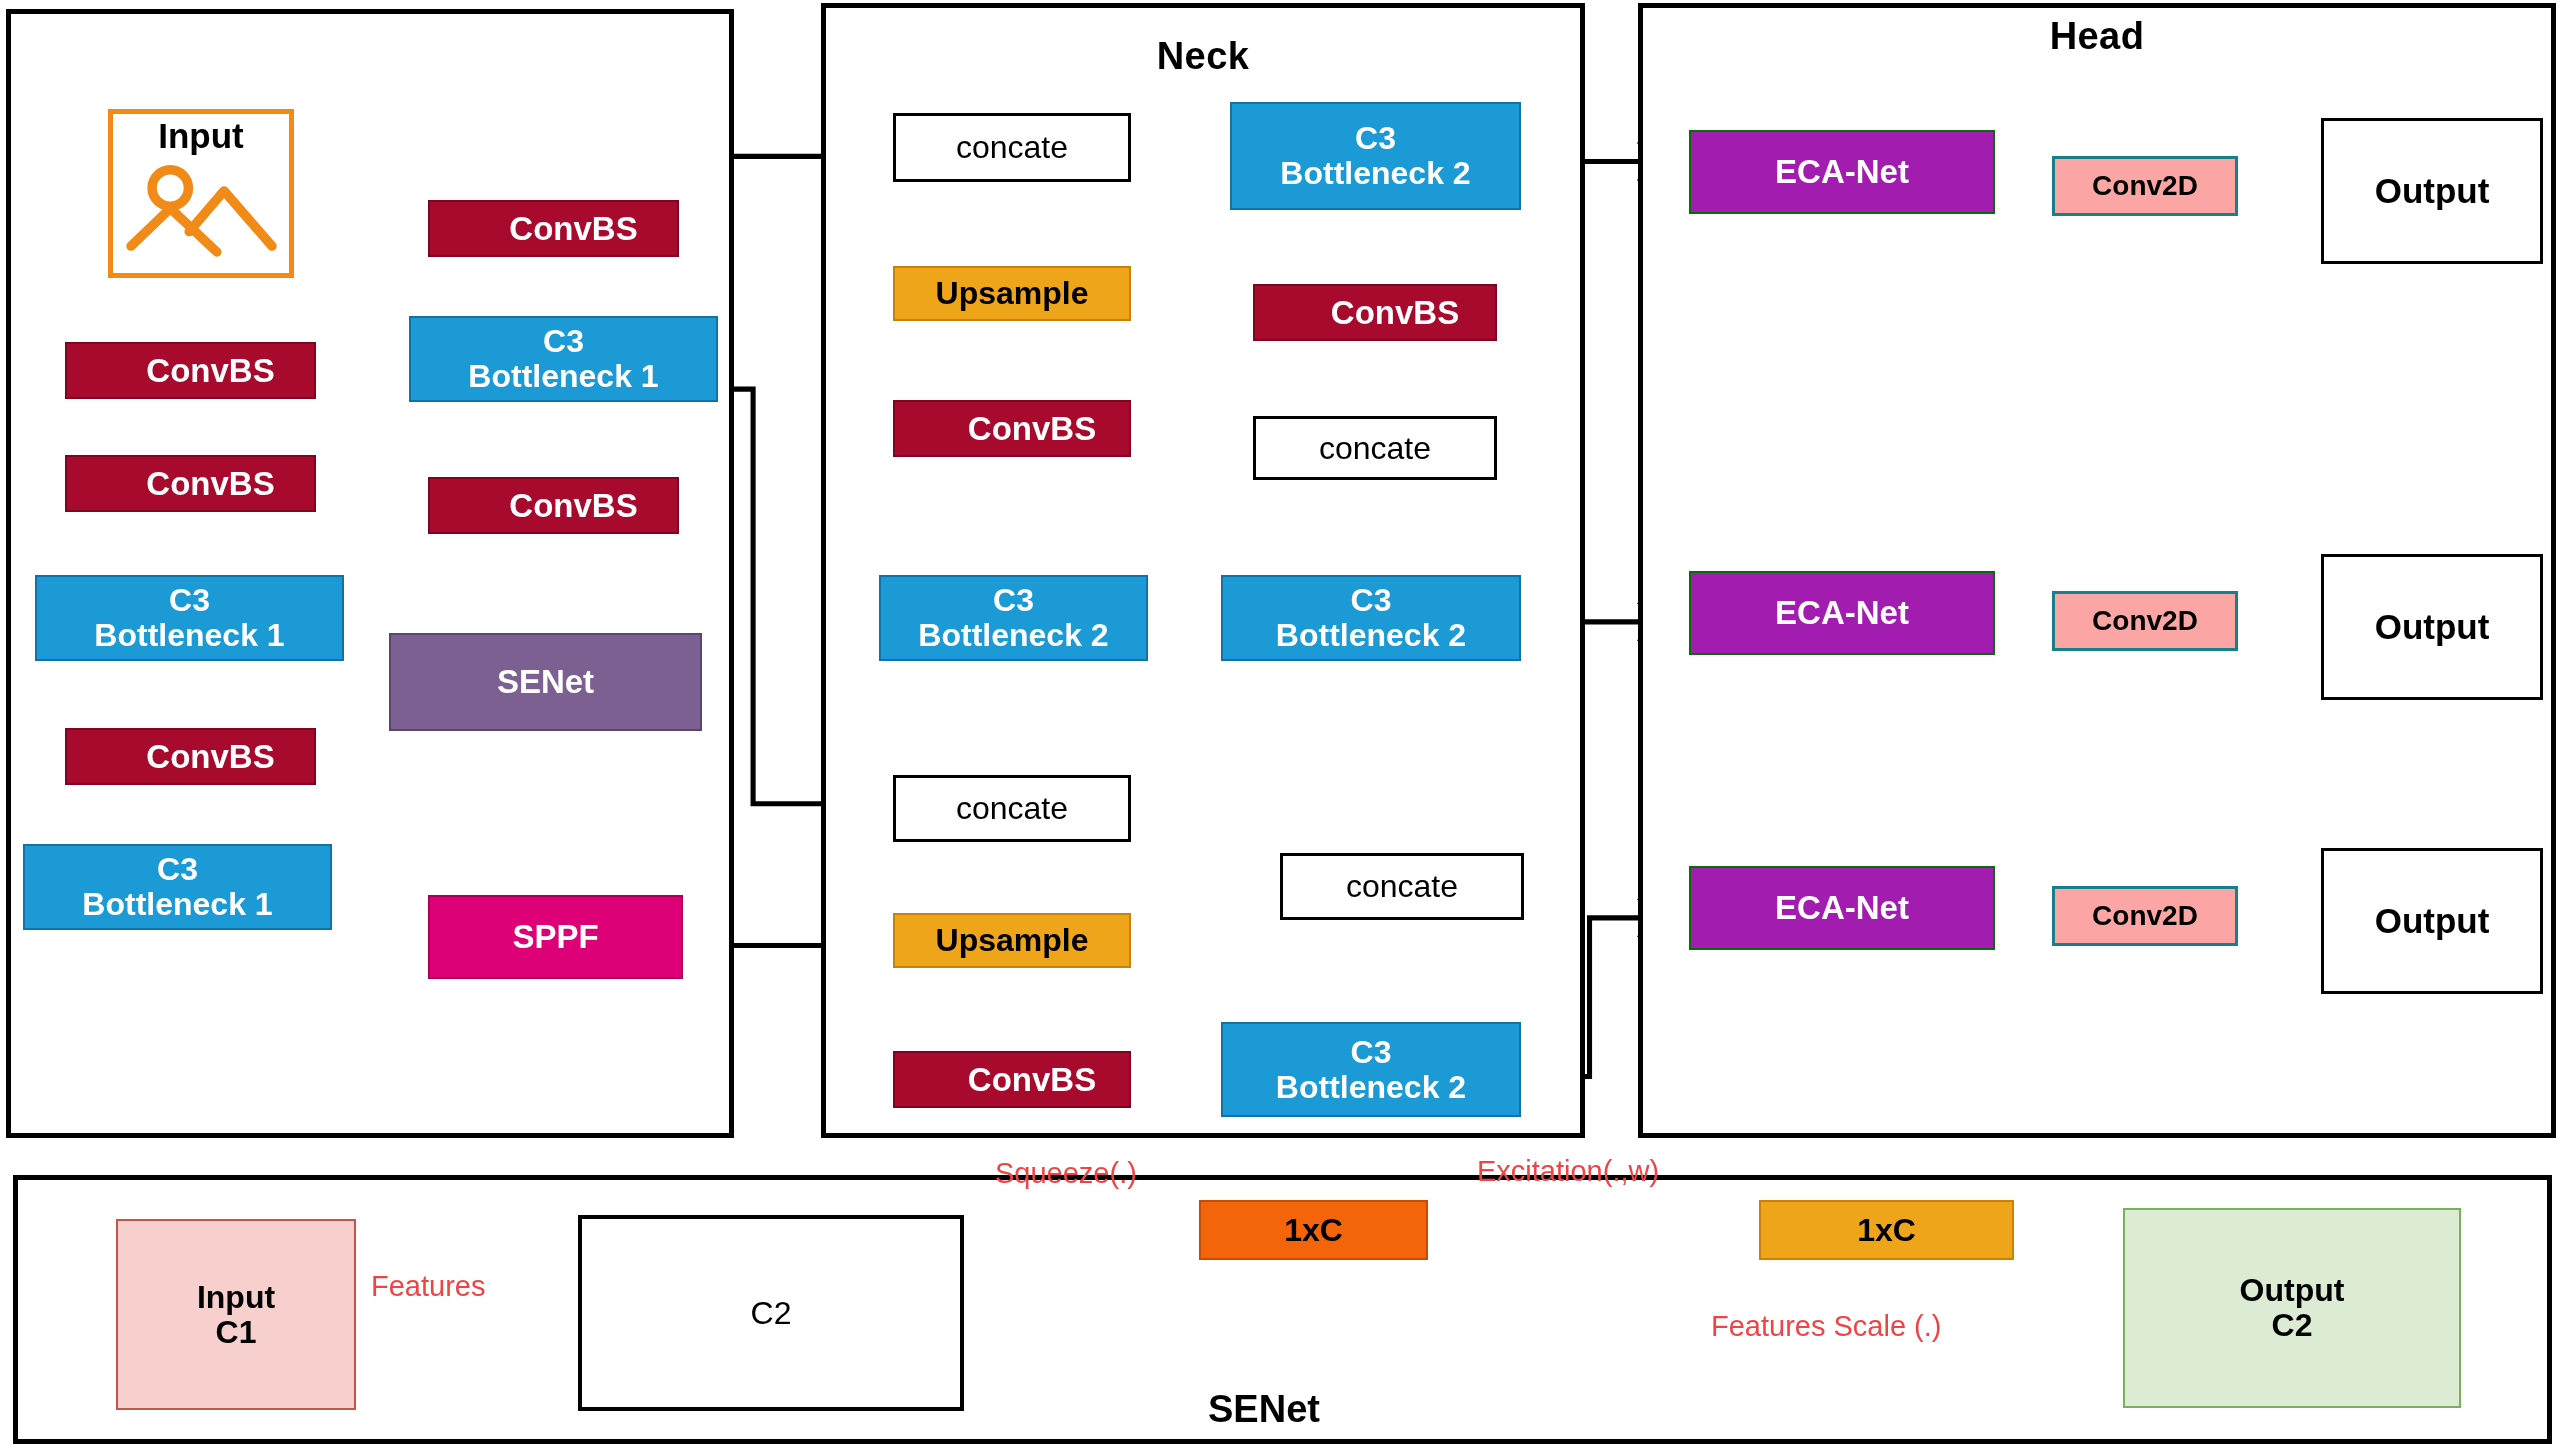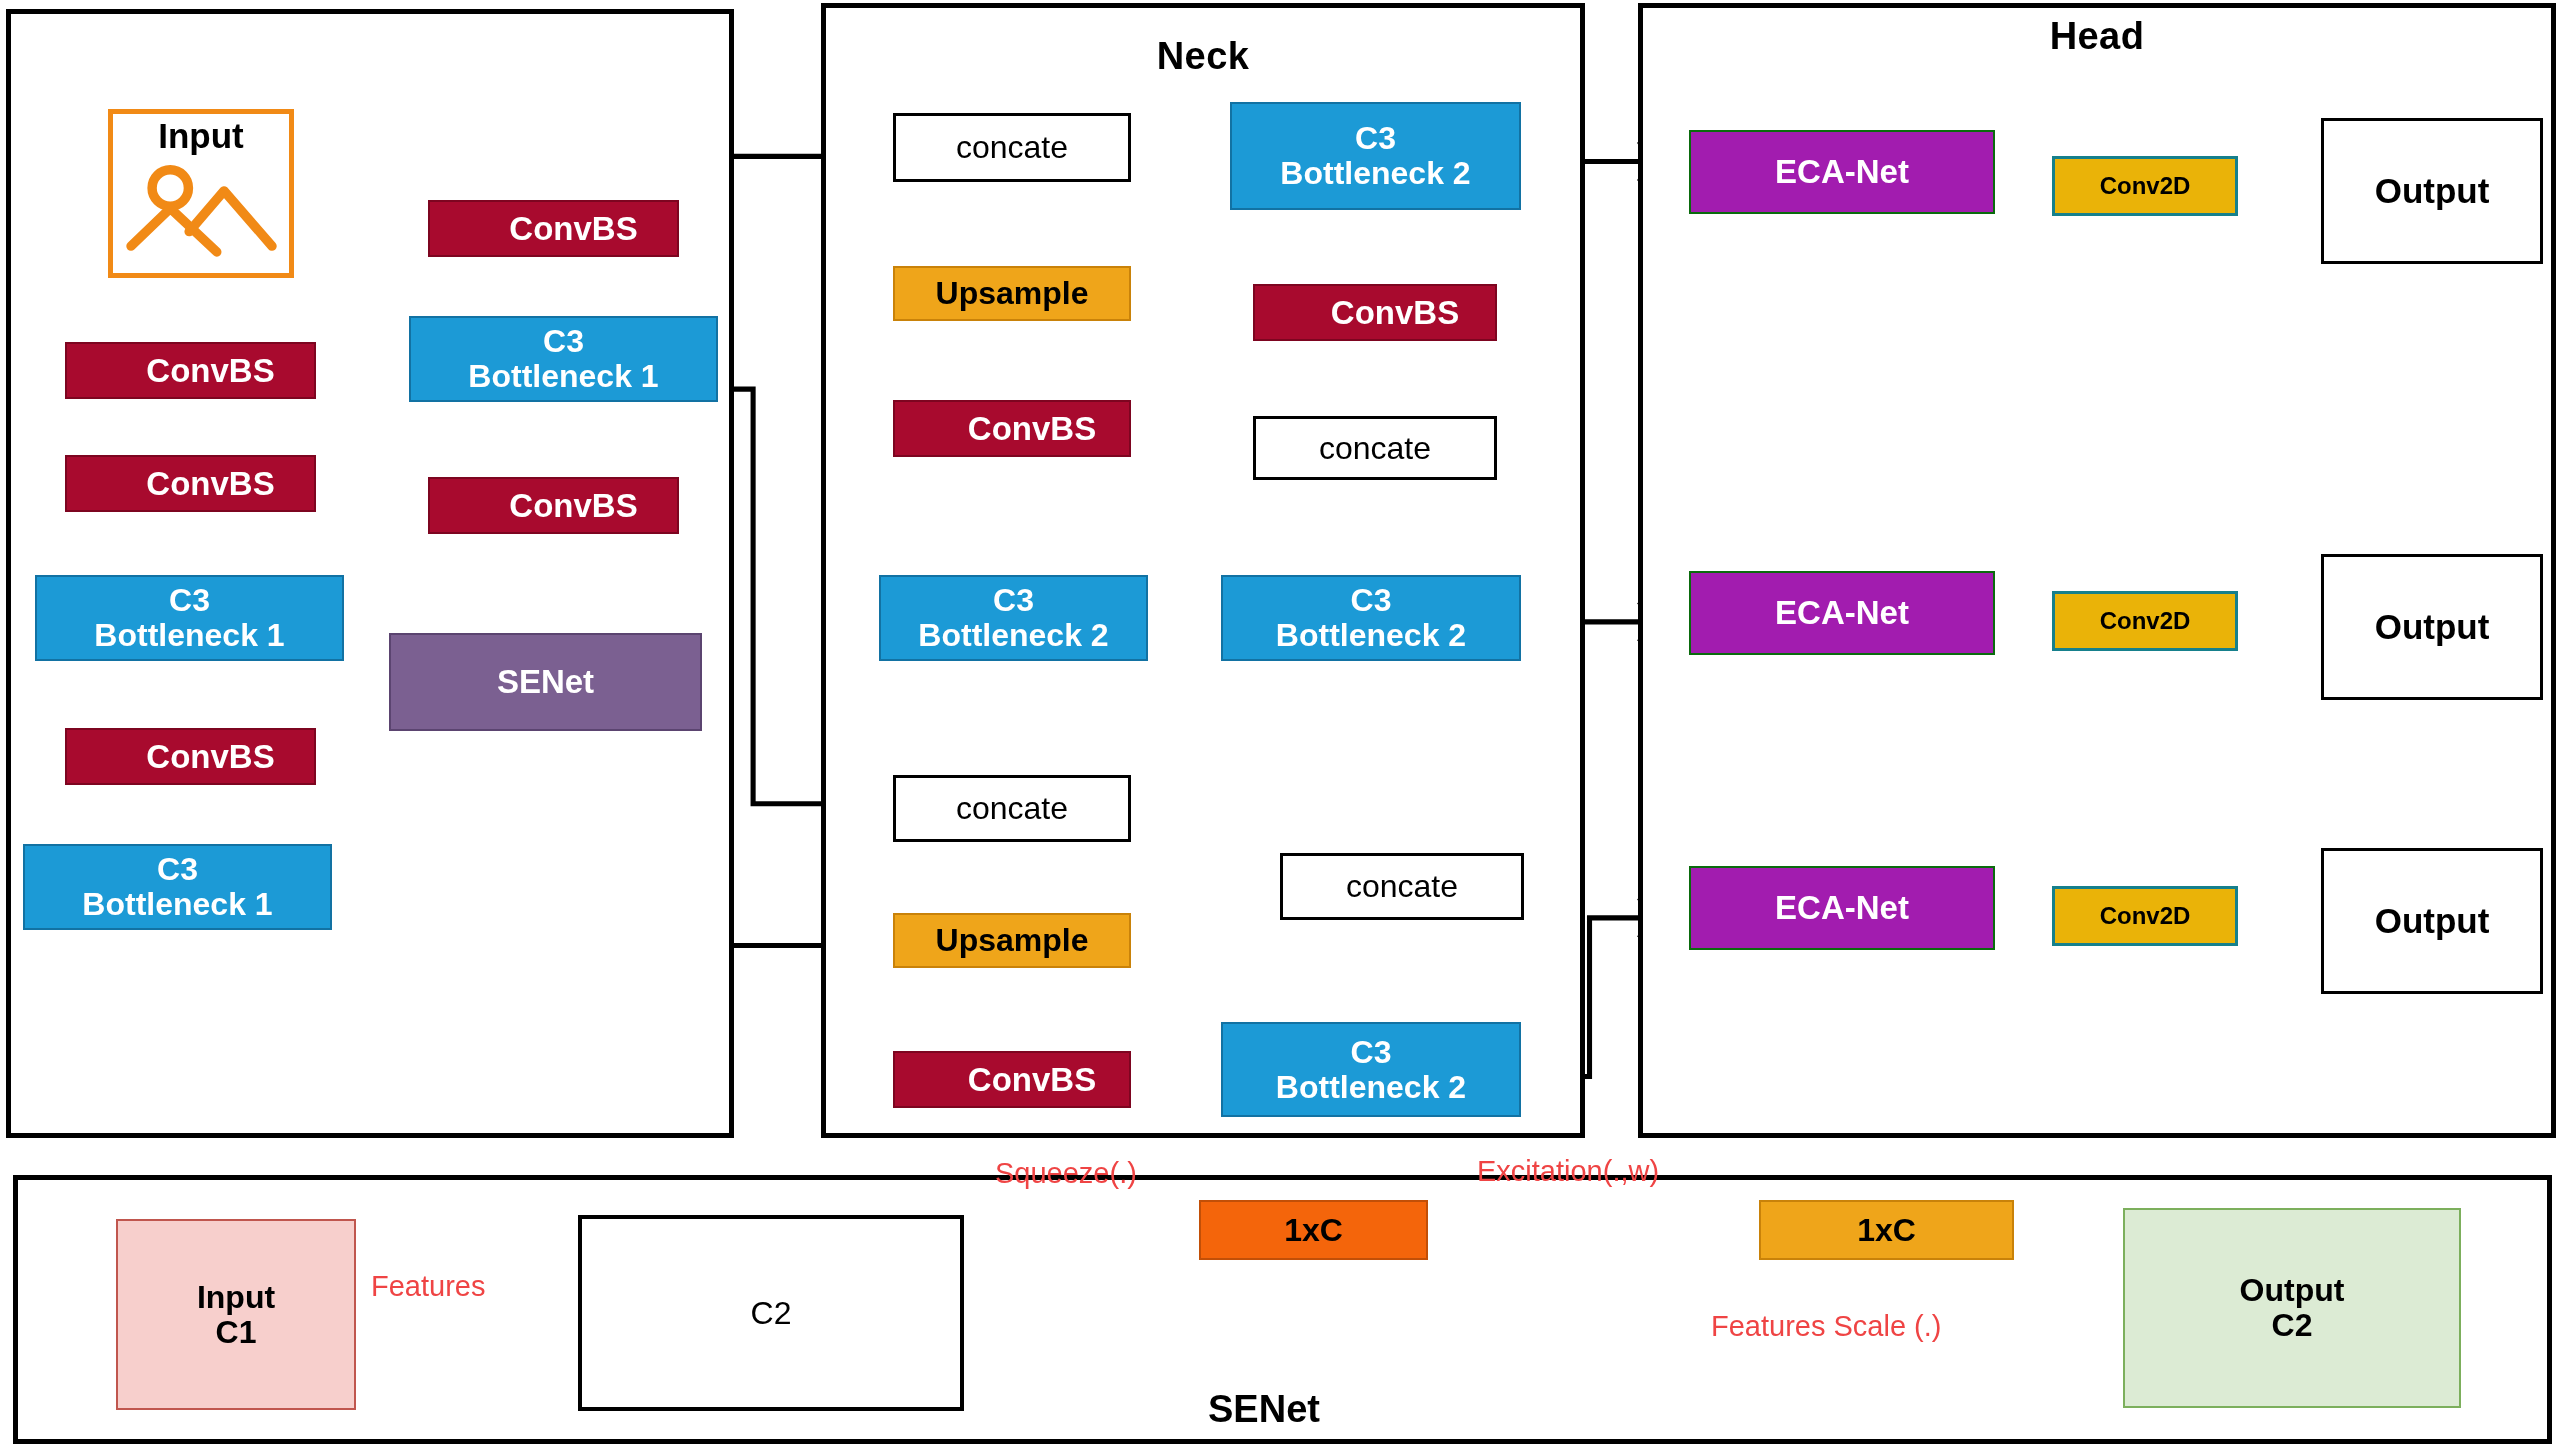--- a/index.html
+++ b/index.html
@@ -15,21 +15,21 @@
         white-space:pre-line;}
 
   .n-conv   {background:#A80A2E;border:2.2px solid #7d0520;color:#fff;font-size:33px;padding-left:40px;}
   .n-c3     {background:#1C9AD6;border:2.2px solid #1272a3;color:#fff;font-size:32px;}
   .n-senet  {background:#7B6091;border:2.2px solid #5b4470;color:#fff;font-size:33px;}
   .n-sppf   {background:#DD0077;border:2.2px solid #a80059;color:#fff;font-size:33px;}
   .n-up     {background:#EFA51A;border:2.2px solid #c98209;color:#000000;font-size:32px;}
   .n-plain  {background:#fff;border:3.6px solid #000;color:#000;font-size:32px;font-weight:normal;}
   .n-out    {background:#fff;border:3.6px solid #000;color:#000;font-size:35px;font-weight:bold;}
   .n-eca    {background:#a21caf;border:2.2px solid #0a6b0d;color:#fff;font-size:33px;}
-  .n-conv2d {background:#eab308;border:3.6px solid #16808C;color:#000;font-size:24px;}
+  .n-conv2d {background:#fca5a5;border:3.6px solid #16808C;color:#000;font-size:28px;}
   .n-input-img{background:#fff;border:5.8px solid #F18A16;color:#000;}
 
   .n-pink  {background:#F7CFCC;border:2.9px solid #C0564E;color:#000;font-size:32px;font-weight:bold;}
   .n-green {background:#DCEBD4;border:2.9px solid #7CAF5C;color:#000;font-size:32px;font-weight:bold;}
   .n-orange{background:#F4650B;border:2.2px solid #c24f07;color:#000;font-size:32px;font-weight:bold;}
   .n-amber {background:#EFA51A;border:2.2px solid #c98209;color:#000;font-size:32px;font-weight:bold;}
   .n-white-c2{background:#fff;border:4.4px solid #000;color:#000;font-size:32px;font-weight:normal;}
 
   .input-label{position:absolute;top:2.9px;left:0;right:0;text-align:center;
                font-size:35px;font-weight:bold;color:#000;}
@@ -147,20 +147,21 @@
 Bottleneck 1</div>
   <div class="node n-conv" style="left:65px;top:728px;width:251px;height:57px;">ConvBS</div>
   <div class="node n-c3" style="left:23px;top:844px;width:309px;height:86px;">C3
 Bottleneck 1</div>
 
   <div class="node n-conv" style="left:428px;top:200px;width:251px;height:57px;">ConvBS</div>
   <div class="node n-c3" style="left:409px;top:316px;width:309px;height:86px;">C3
 Bottleneck 1</div>
   <div class="node n-conv" style="left:428px;top:477px;width:251px;height:57px;">ConvBS</div>
   <div class="node n-senet" style="left:389px;top:633px;width:313px;height:98px;">SENet</div>
+  <div class="node n-sppf" style="left:428px;top:895px;width:255px;height:84px;">SPPF</div>
 
   <div class="node n-plain" style="left:893px;top:113px;width:238px;height:69px;">concate</div>
   <div class="node n-up" style="left:893px;top:266px;width:238px;height:55px;">Upsample</div>
   <div class="node n-conv" style="left:893px;top:400px;width:238px;height:57px;">ConvBS</div>
   <div class="node n-c3" style="left:879px;top:575px;width:269px;height:86px;">C3
 Bottleneck 2</div>
   <div class="node n-plain" style="left:893px;top:775px;width:238px;height:67px;">concate</div>
   <div class="node n-up" style="left:893px;top:913px;width:238px;height:55px;">Upsample</div>
   <div class="node n-conv" style="left:893px;top:1051px;width:238px;height:57px;">ConvBS</div>
 

